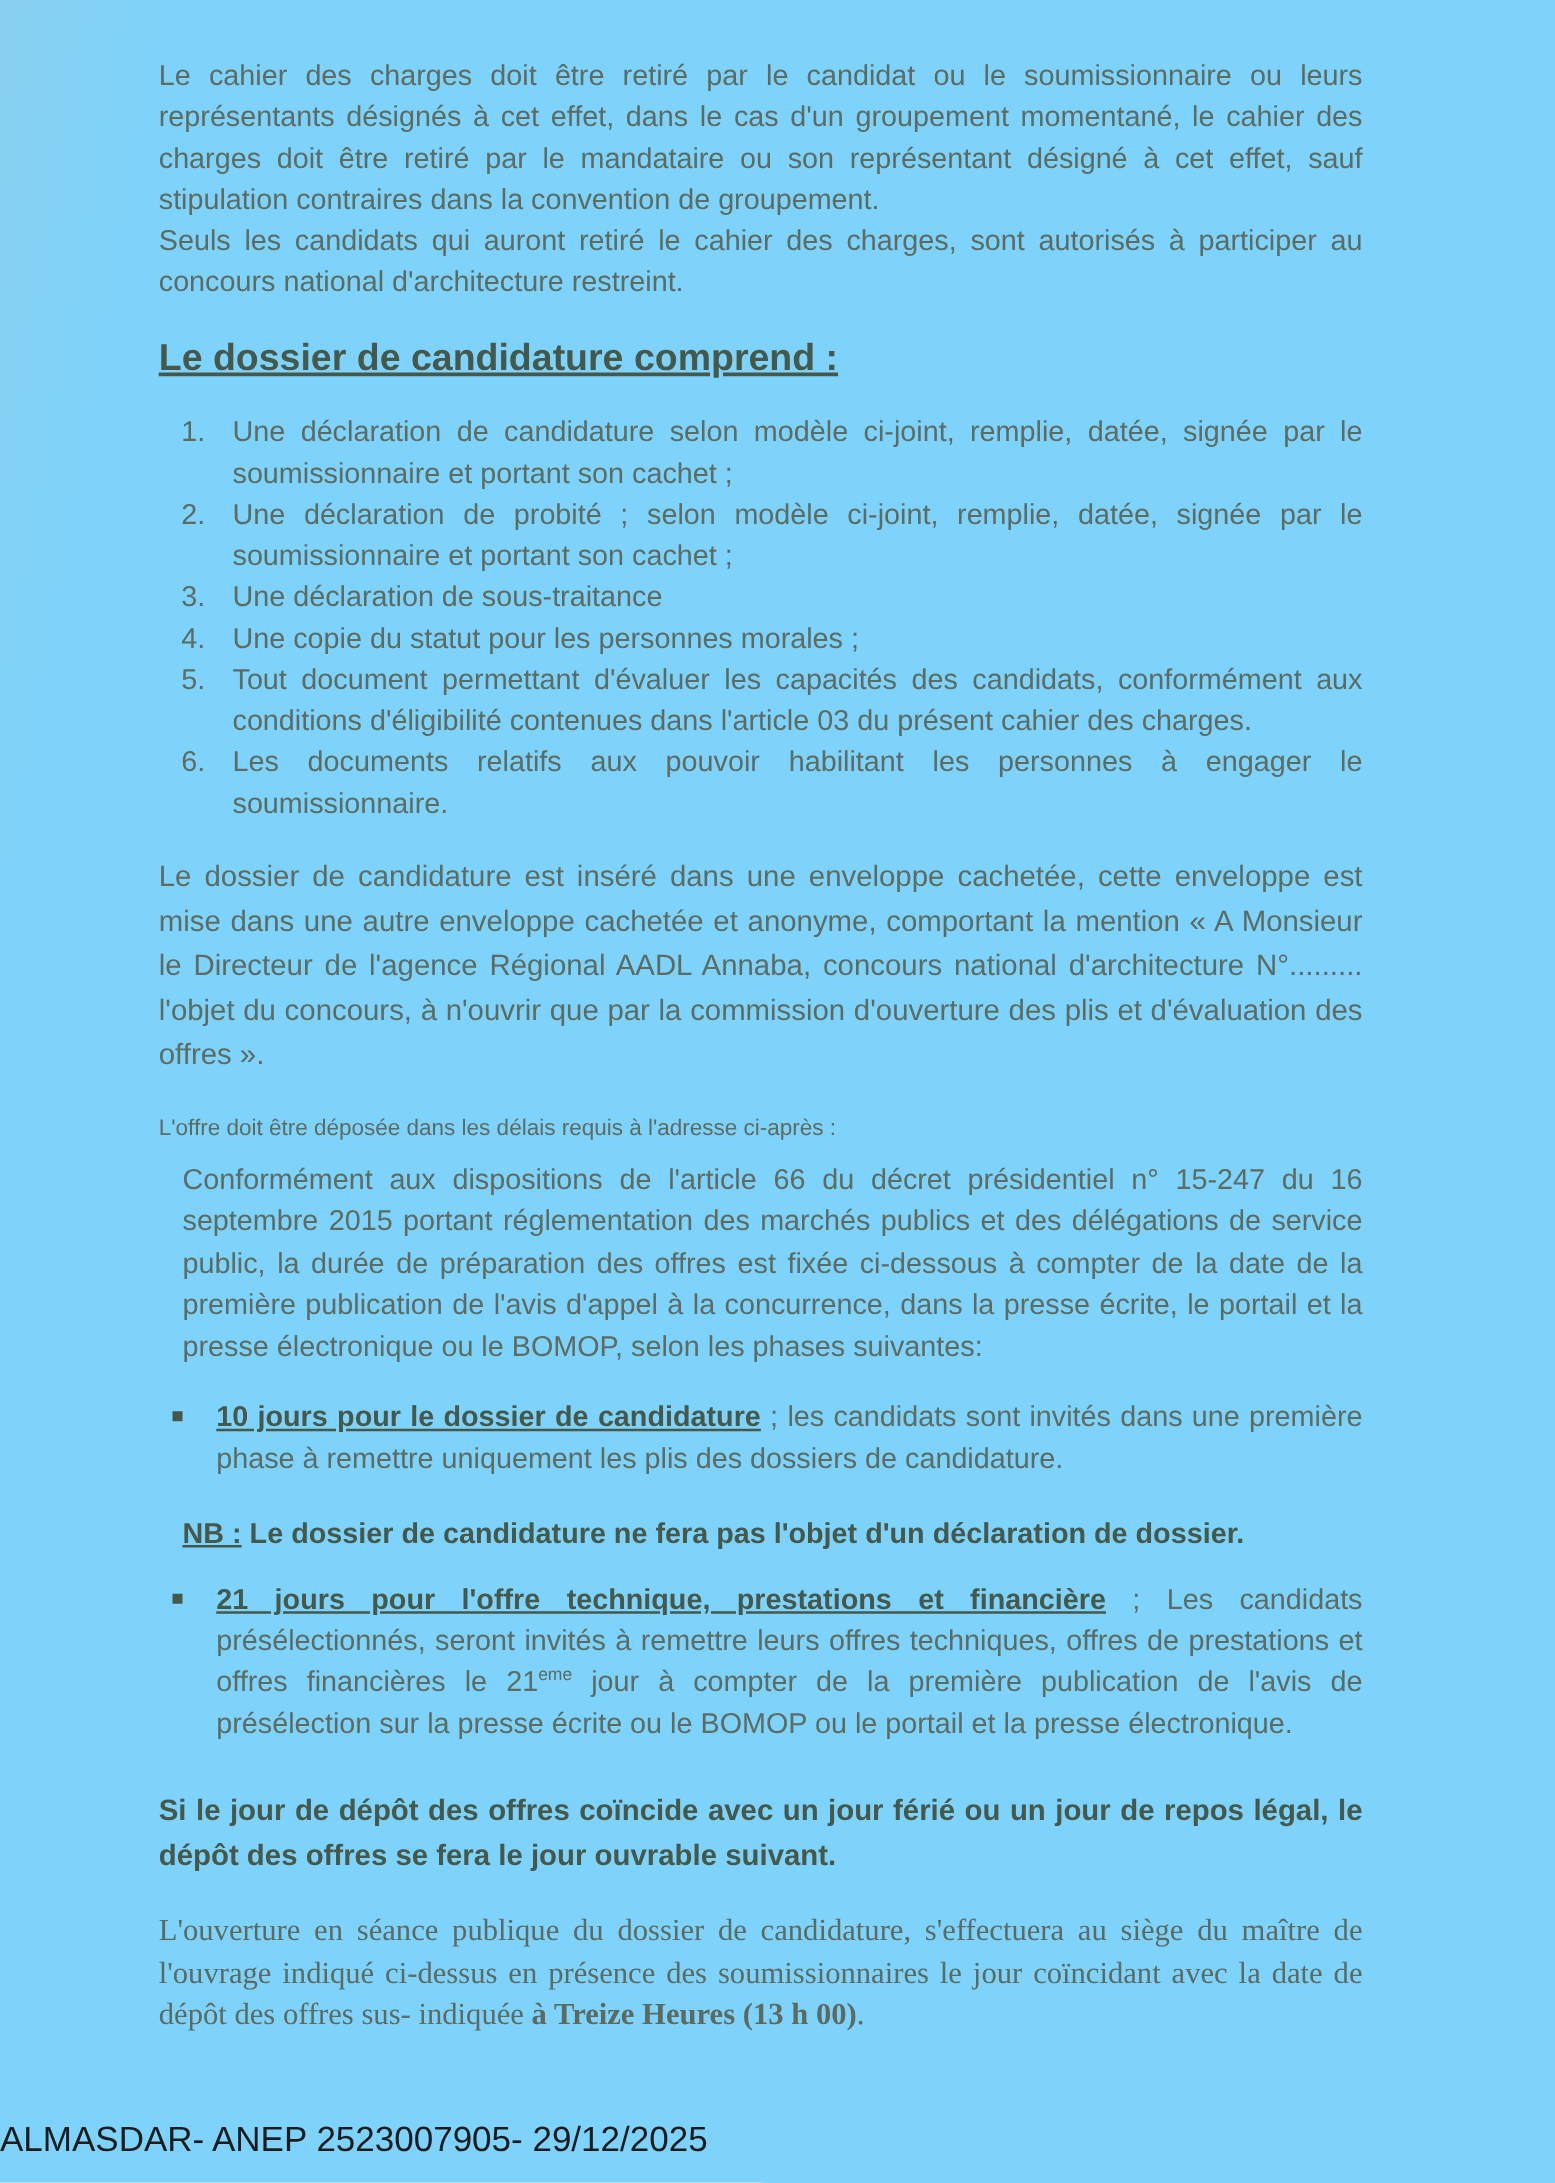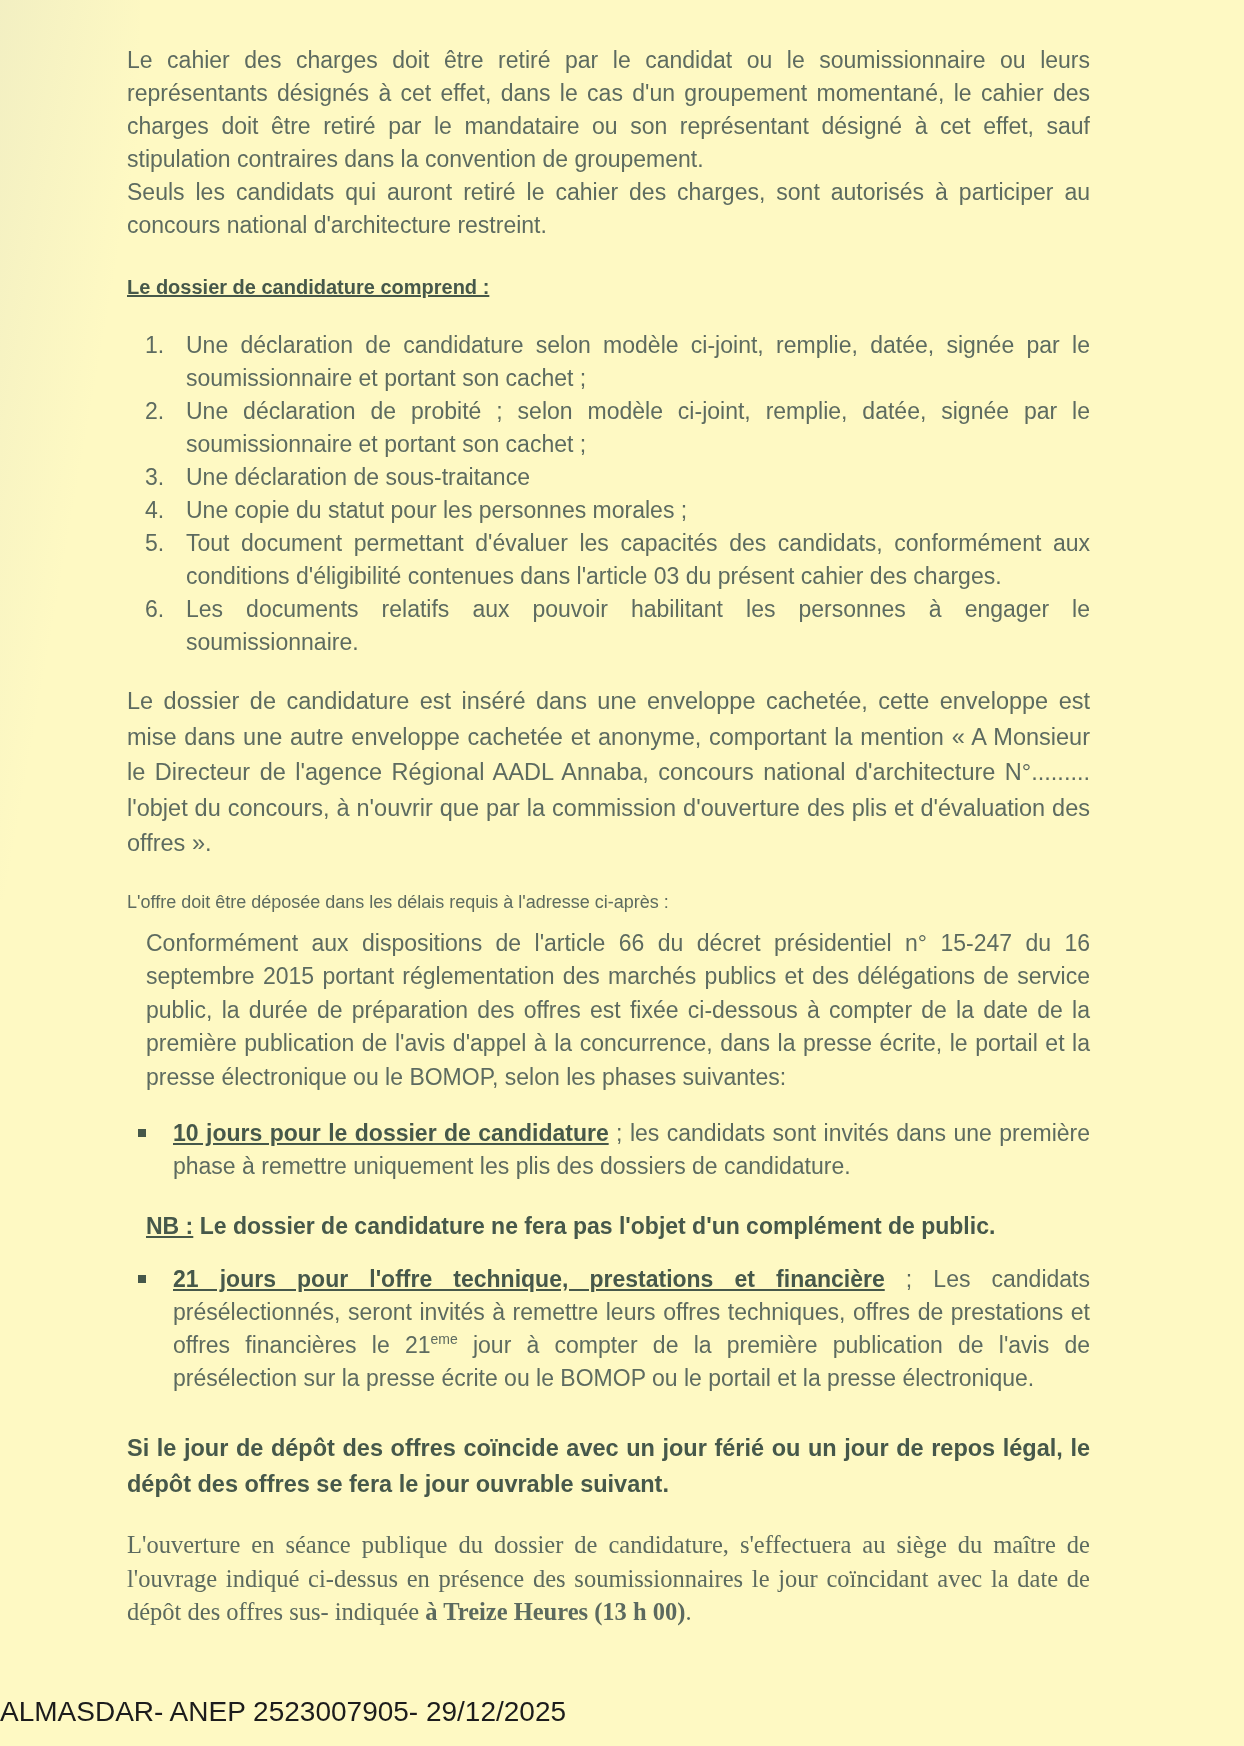--- a/index.html
+++ b/index.html
@@ -6,41 +6,41 @@
     --text:#5d6b60;
     --text-bold:#46584a;
     --serif-text:#5c6a5f;
     --footer-text:#1c1c1c;
   }
   html,body{margin:0;padding:0;background:#e8e8e8;}
   .page{
     position:relative;
     width:1244px;height:1746px;
     margin:0 auto;
-    background:#fef9c3;
+    background:#7dd3fc;
     overflow:hidden;
     font-family:"Liberation Sans", sans-serif;
     color:var(--text);
   }
   .scan-crease{
     position:absolute;left:0;top:0;width:140px;height:900px;
     background:linear-gradient(100deg, rgba(190,195,190,0.18) 0%, rgba(255,255,255,0) 55%);
     pointer-events:none;
   }
   .content{
     position:absolute;left:127px;top:44px;width:963px;
   }
   .p{
     font-size:23px;line-height:33px;
     text-align:justify;text-align-last:left;
     margin:0;
   }
   .heading{
     margin-top:30px;
-    font-size:20px;line-height:30px;
+    font-size:30px;line-height:30px;
     font-weight:bold;
     text-decoration:underline;
     color:var(--text-bold);
   }
   .list{margin-top:27px;}
   .list-item{
     display:flex;
     padding-left:18px;
     font-size:23px;line-height:33px;
   }
@@ -167,21 +167,21 @@
 
 
     <p class="conformement">Conformément aux dispositions de l'article 66 du décret présidentiel n° 15-247 du 16 septembre 2015 portant réglementation des marchés publics et des délégations de service public, la durée de préparation des offres est fixée ci-dessous à compter de la date de la première publication de l'avis d'appel à la concurrence, dans la presse écrite, le portail et la presse électronique ou le BOMOP, selon les phases suivantes:</p>
 
     <div class="bullet">
       <span class="square"></span>
       <span class="lead">10 jours pour le dossier de candidature</span><span> ; les candidats sont invités dans une première phase à remettre uniquement les plis des dossiers de candidature.</span>
     </div>
 
     <div class="nb-line">
-      <span class="nb-label">NB :</span><span> Le dossier de candidature ne fera pas l'objet d'un complément de public.</span>
+      <span class="nb-label">NB :</span><span> Le dossier de candidature ne fera pas l'objet d'un déclaration de dossier.</span>
     </div>
 
     <div class="bullet">
       <span class="square"></span>
       <span class="lead">21 jours pour l'offre technique, prestations et financière</span><span> ; Les candidats présélectionnés, seront invités à remettre leurs offres techniques, offres de prestations et offres financières le 21</span><sup>eme</sup><span> jour à compter de la première publication de l'avis de présélection sur la presse écrite ou le BOMOP ou le portail et la presse électronique.</span>
     </div>
 
     <p class="deposit-note">Si le jour de dépôt des offres coïncide avec un jour férié ou un jour de repos légal, le dépôt des offres se fera le jour ouvrable suivant.</p>
 
     <p class="opening"><span>L'ouverture en séance publique du dossier de candidature, s'effectuera au siège du maître de l'ouvrage indiqué ci-dessus en présence des soumissionnaires le jour coïncidant avec la date de dépôt des offres sus- indiquée </span><span class="bold">à Treize Heures (13 h 00)</span><span>.</span></p>

